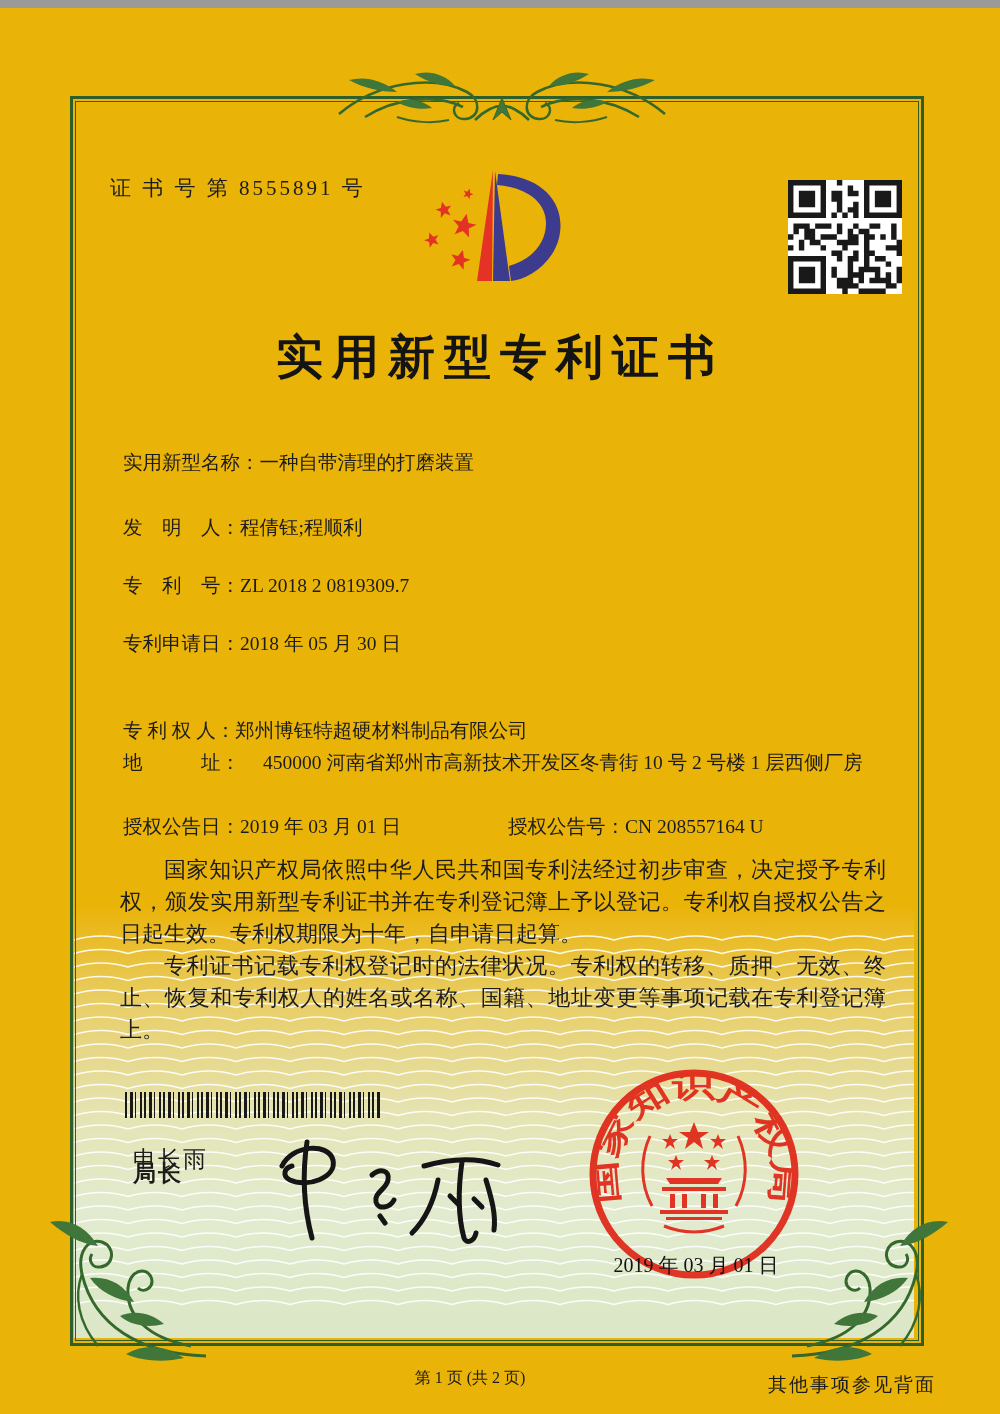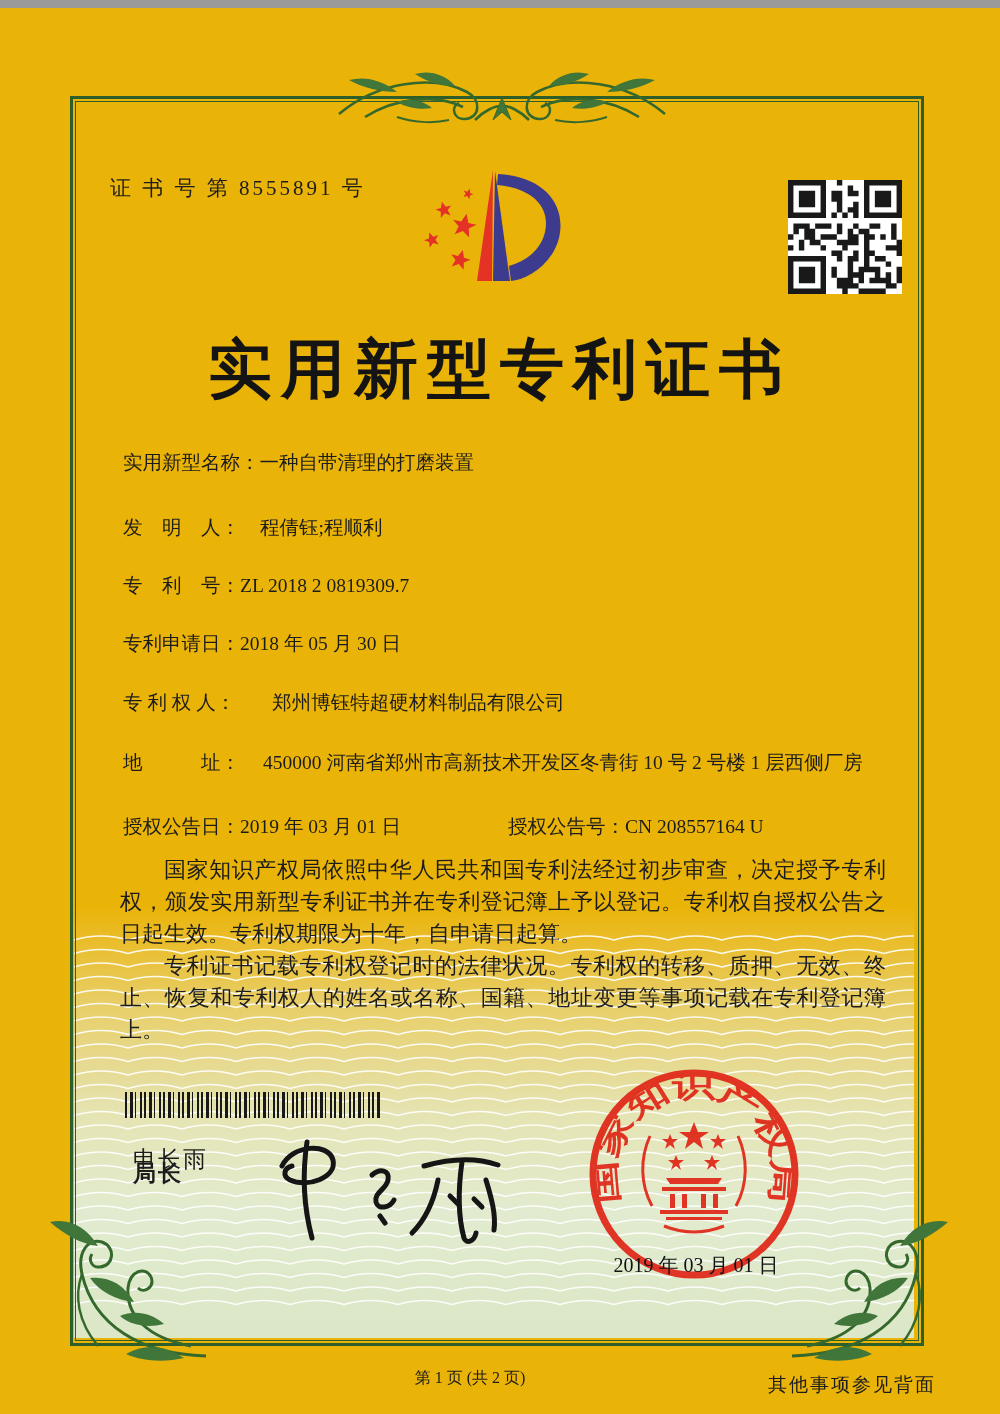--- a/index.html
+++ b/index.html
@@ -25,31 +25,31 @@
       rgba(230,238,214,0.45) 22%,
       rgba(228,236,208,0.85) 48%,
       #e2ebcf 70%,
       #dbe7c6 100%);
   }
   .waves-bg svg{display:block;width:100%;height:100%;}
   .cert-no{left:110px;top:166px;font-size:21px;letter-spacing:3px;z-index:3;}
   .logo{left:405px;top:146px;width:175px;height:145px;z-index:3;}
   .qr{left:788px;top:172px;width:114px;height:114px;z-index:3;background:#fff;}
   .title{
-    left:0;width:1000px;top:318px;text-align:center;font-size:64px;font-weight:700;
+    left:0;width:1000px;top:318px;text-align:center;font-size:47px;font-weight:700;
     letter-spacing:9px;z-index:3;color:#141414;
   }
   .field{z-index:3;font-size:19.5px;display:flex;line-height:30px;justify-content:space-between;}
   .field .flabel{white-space:pre;flex:none;}
   .field .fvalue{white-space:pre-wrap;}
   .f-name{left:123px;top:440px;}
-  .f-inventor{left:123px;top:505px;gap:20px;}
+  .f-inventor{left:123px;top:505px;}
   .f-patno{left:123px;top:563px;}
   .f-filing{left:123px;top:621px;}
-  .f-patentee{left:123px;top:680px;gap:37px;}
+  .f-patentee{left:123px;top:708px;}
   .f-address{left:123px;top:740px;width:772px;}
   .f-address .fvalue{width:632px;}
   .f-grantdate{left:123px;top:804px;}
   .f-grantno{left:508px;top:804px;}
   .paras{left:120px;top:846px;width:766px;z-index:3;font-size:22px;line-height:32px;text-align:justify;}
   .paras p{margin:0;text-indent:2em;}
   .barcode{
     left:125px;top:1084px;width:256px;height:26px;z-index:3;
     background:repeating-linear-gradient(90deg,
       #191919 0 2px,transparent 2px 5px,

